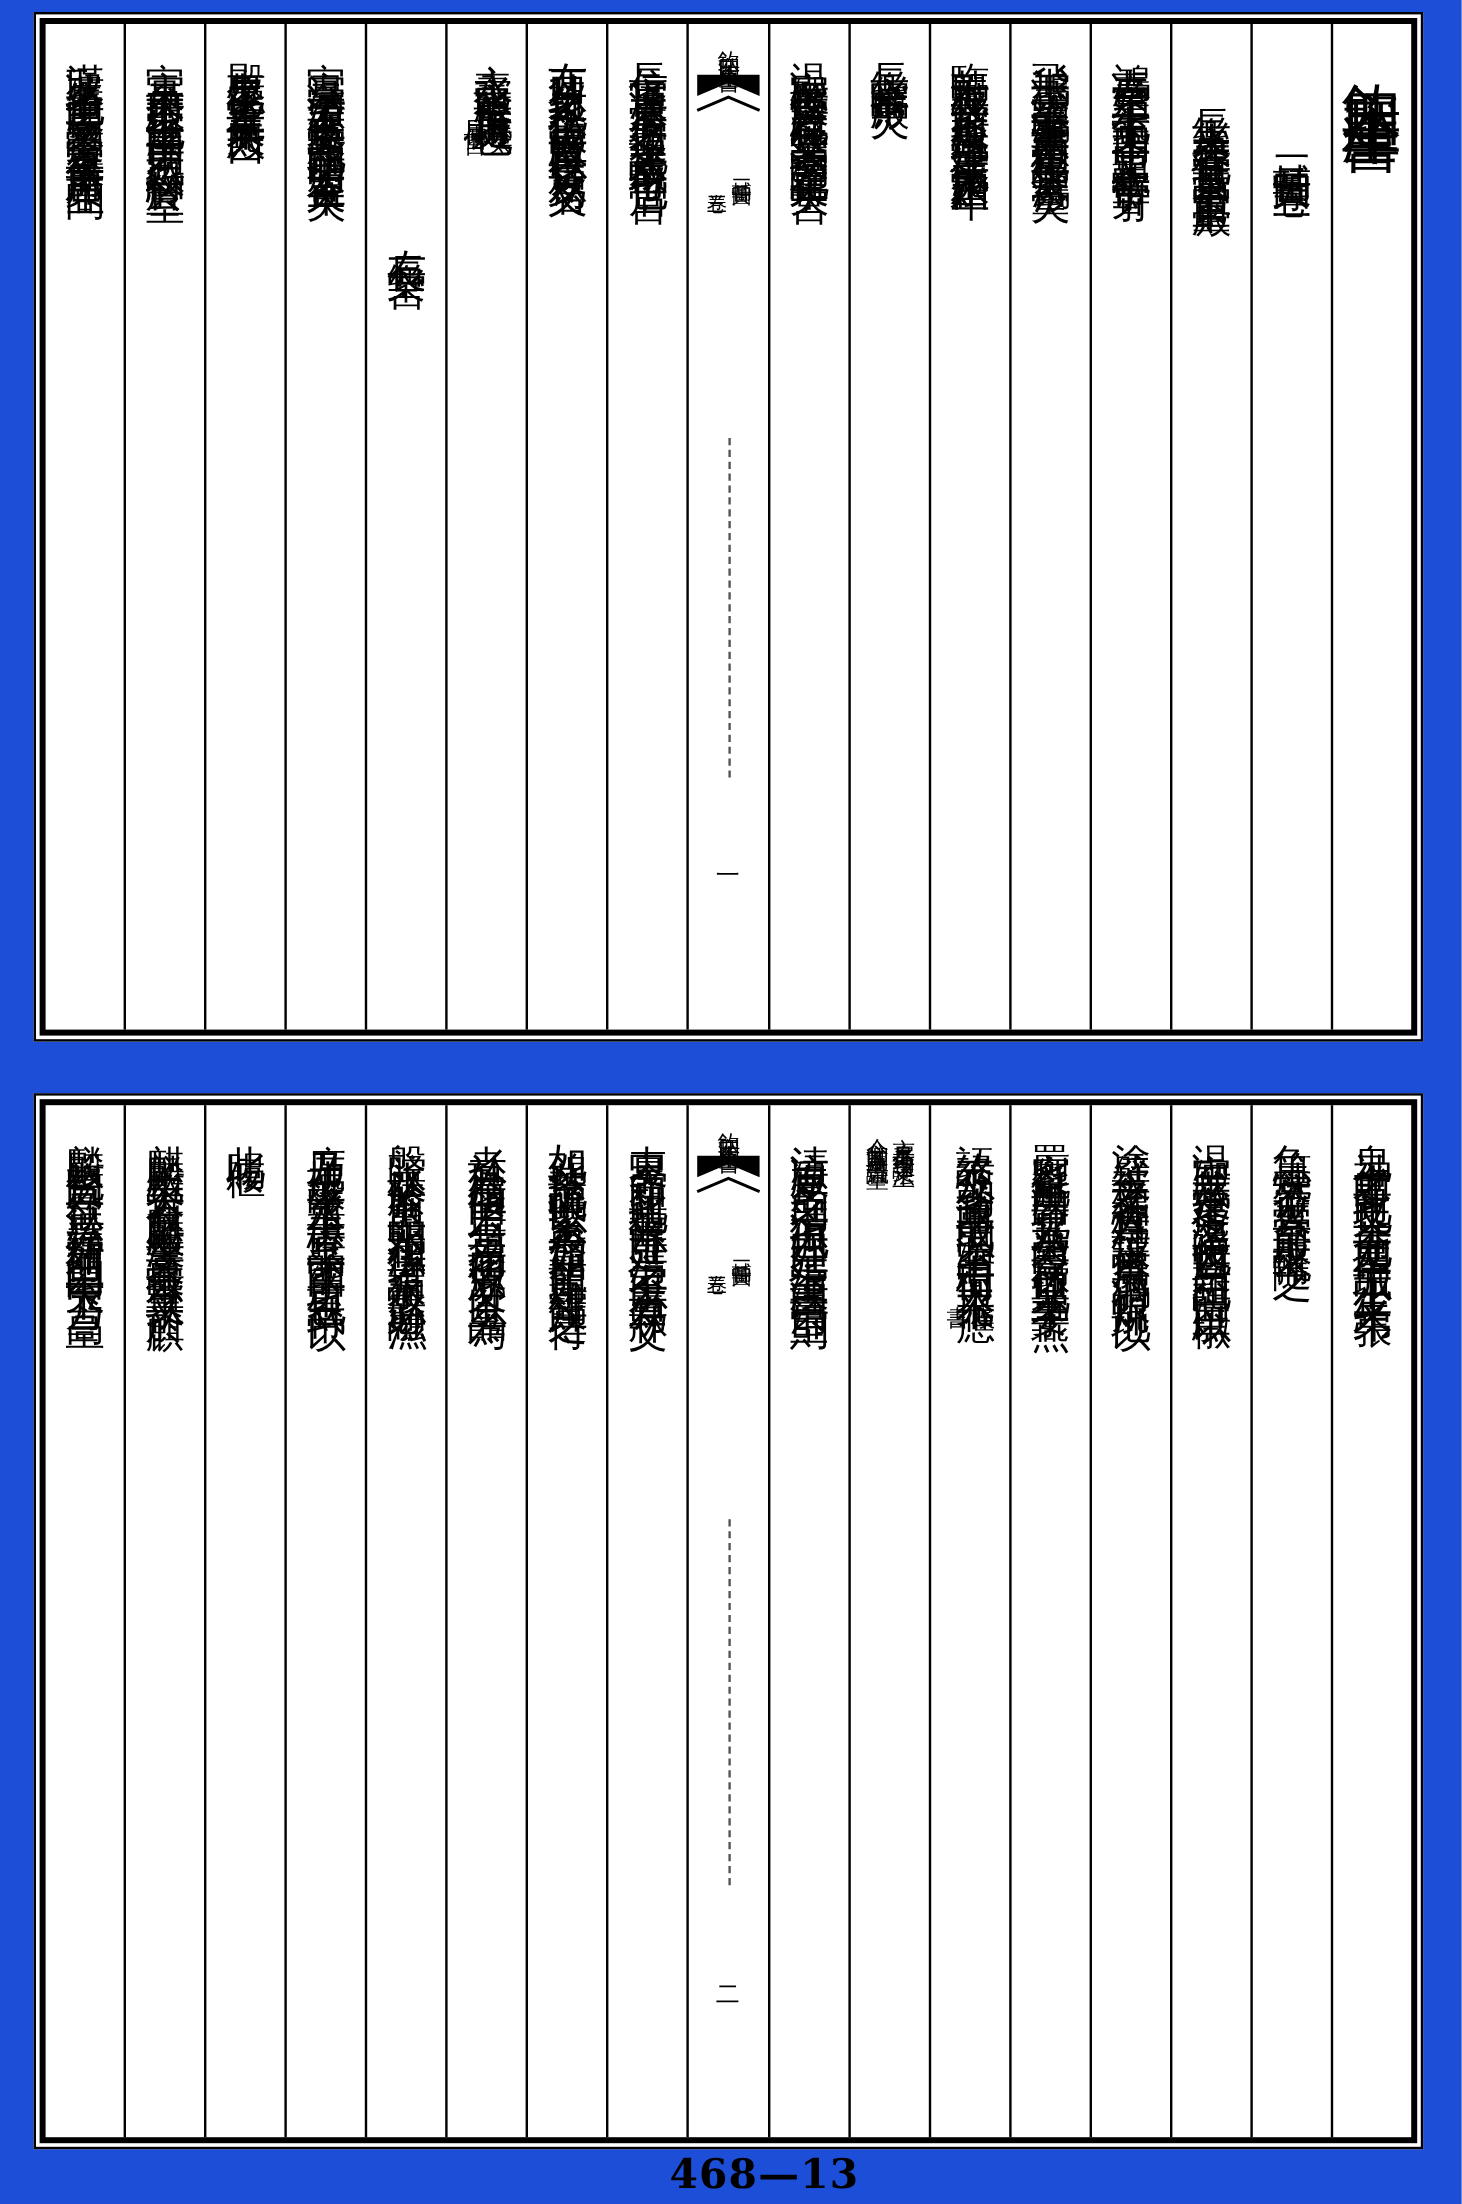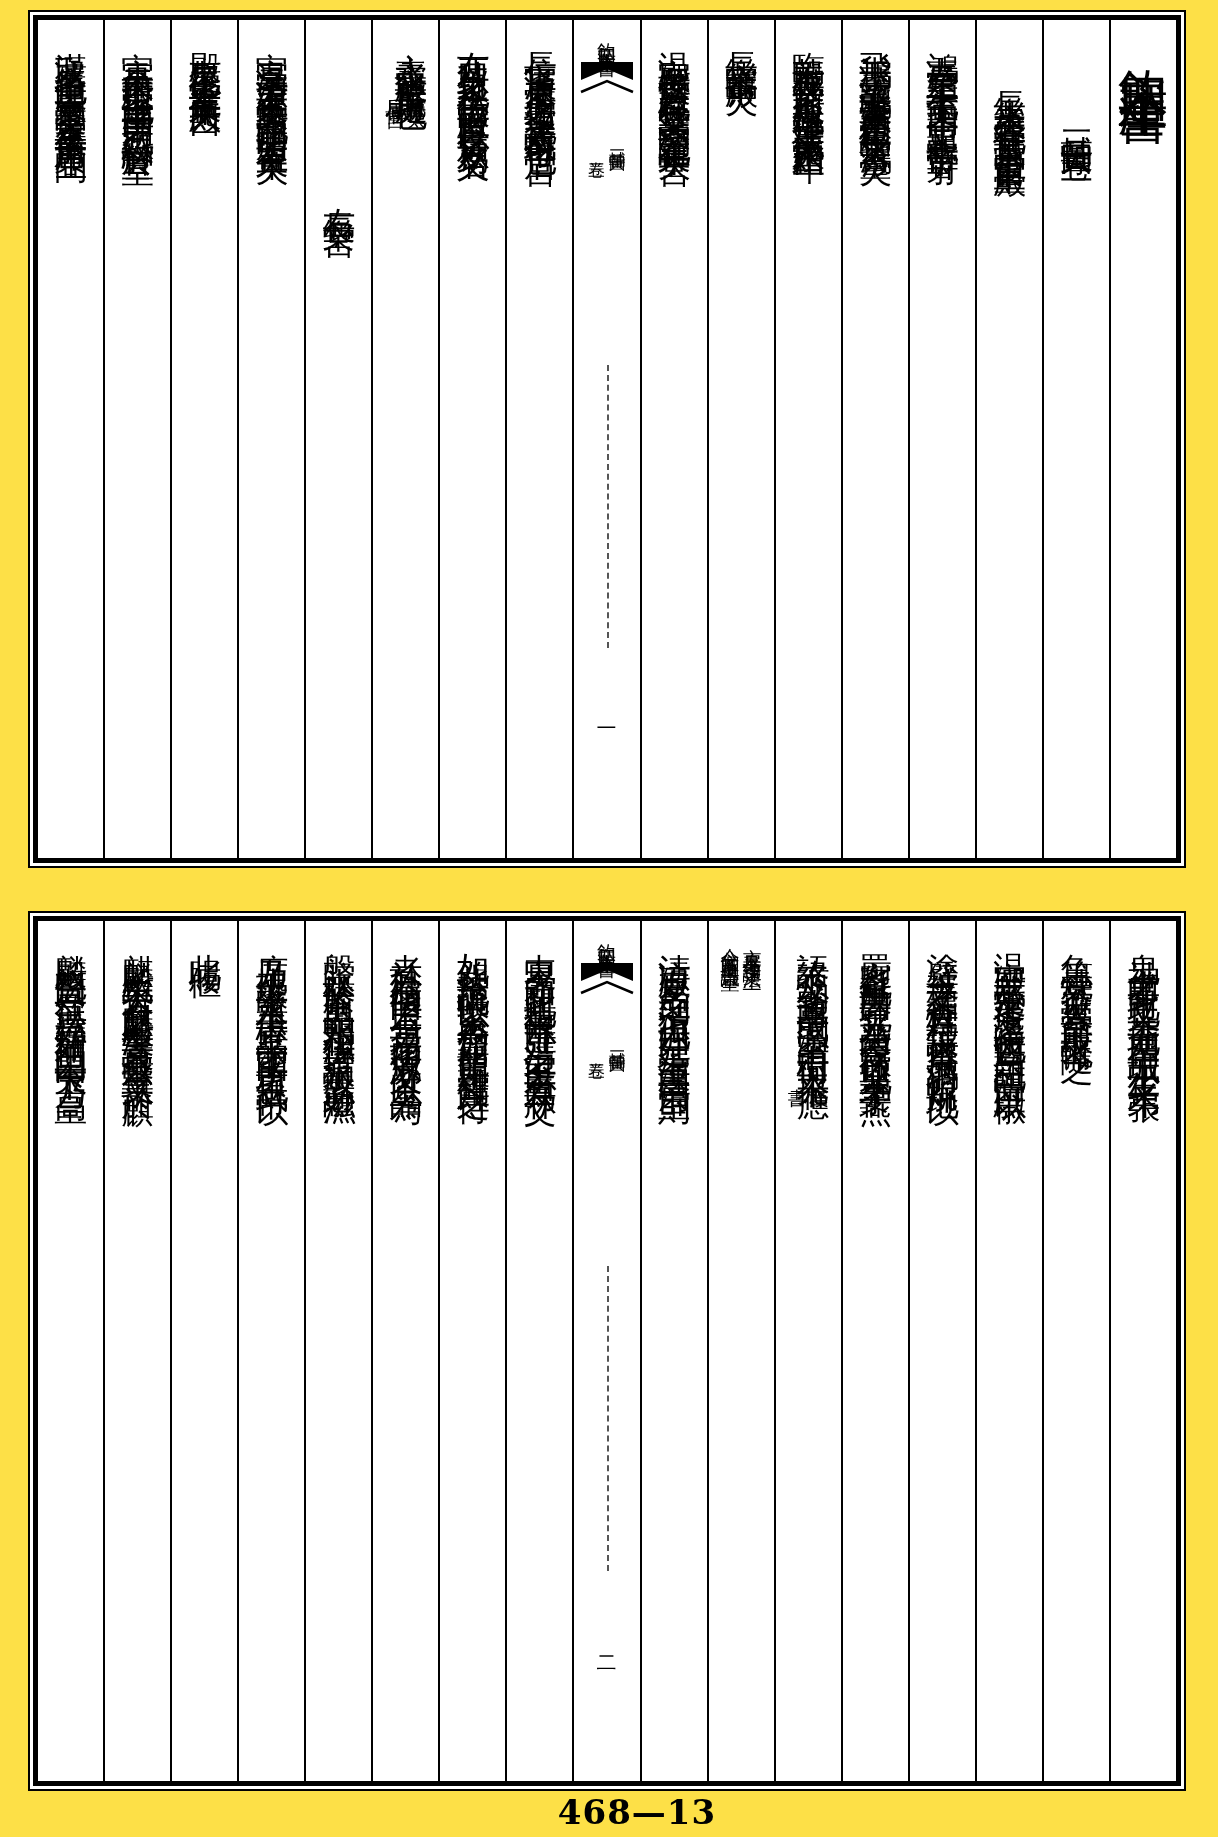--- a/index.html
+++ b/index.html
@@ -1,21 +1,21 @@
 <!DOCTYPE html>
 <html><head>
 <meta charset="utf-8">
 <style>
   html,body{margin:0;padding:0;}
   body{
     width:1218px;height:1837px;background:#ffffff;
     font-family:"DejaVu Sans",sans-serif;color:#000;
     position:relative;overflow:hidden;
   }
-  .sheet{position:absolute;inset:0;background:#fde047;}
+  .sheet{position:absolute;inset:0;background:#1d4ed8;}
   .block{
     position:absolute;left:28px;width:1158px;
     border:2px solid #000;padding:3px;background:#fff;box-sizing:border-box;
   }
   #block-top{top:10px;height:858px;}
   #block-bottom{top:911px;height:880px;}
   .block-inner{
     border:5px solid #000;height:100%;box-sizing:border-box;
     display:flex;flex-direction:row-reverse;background:#fff;
   }

